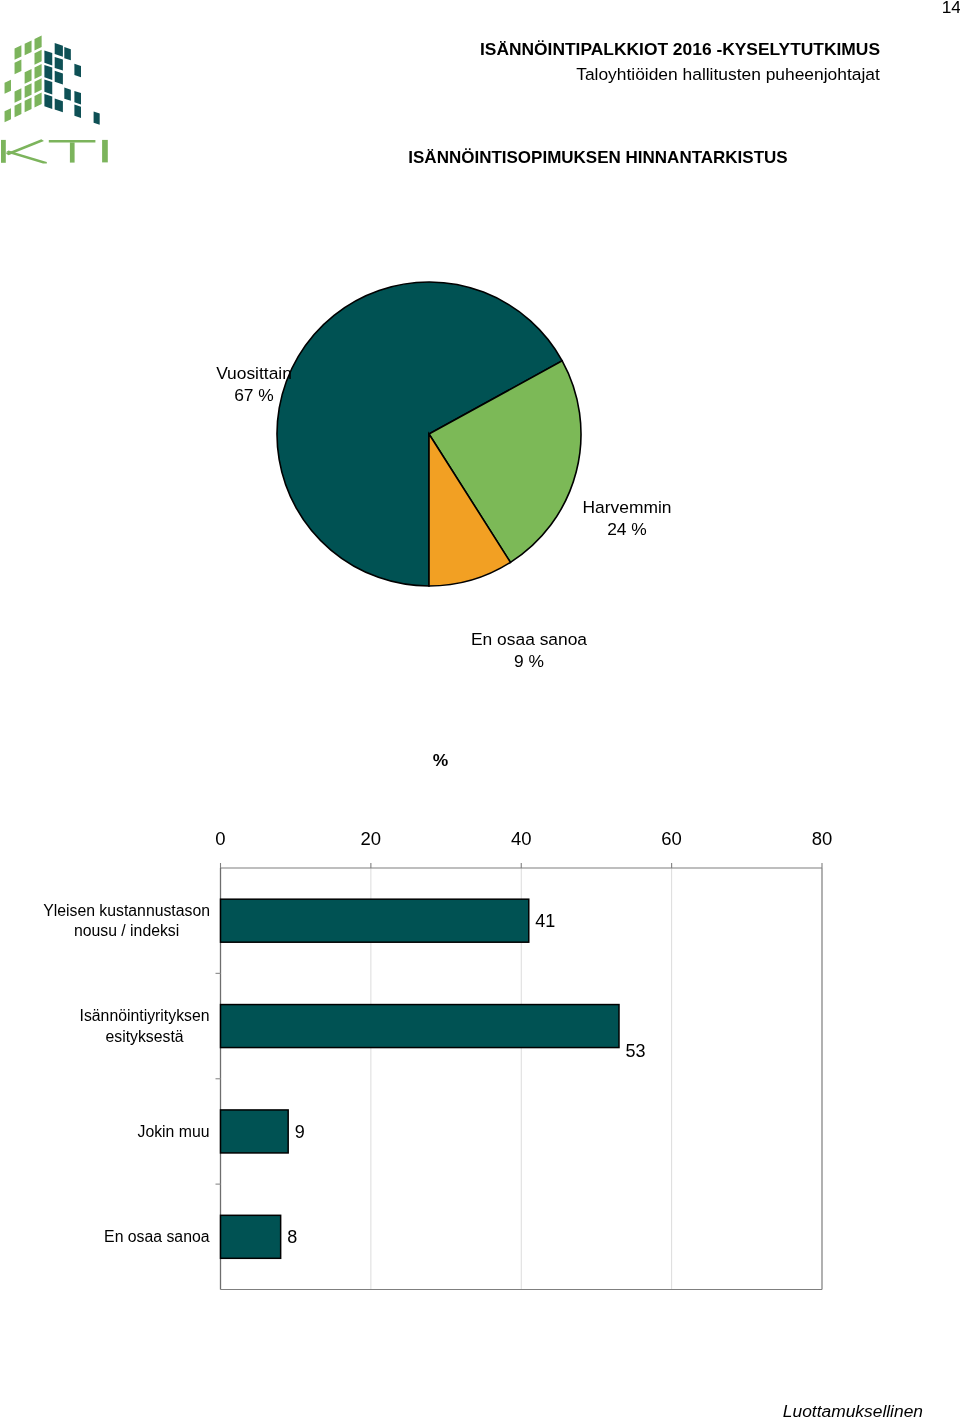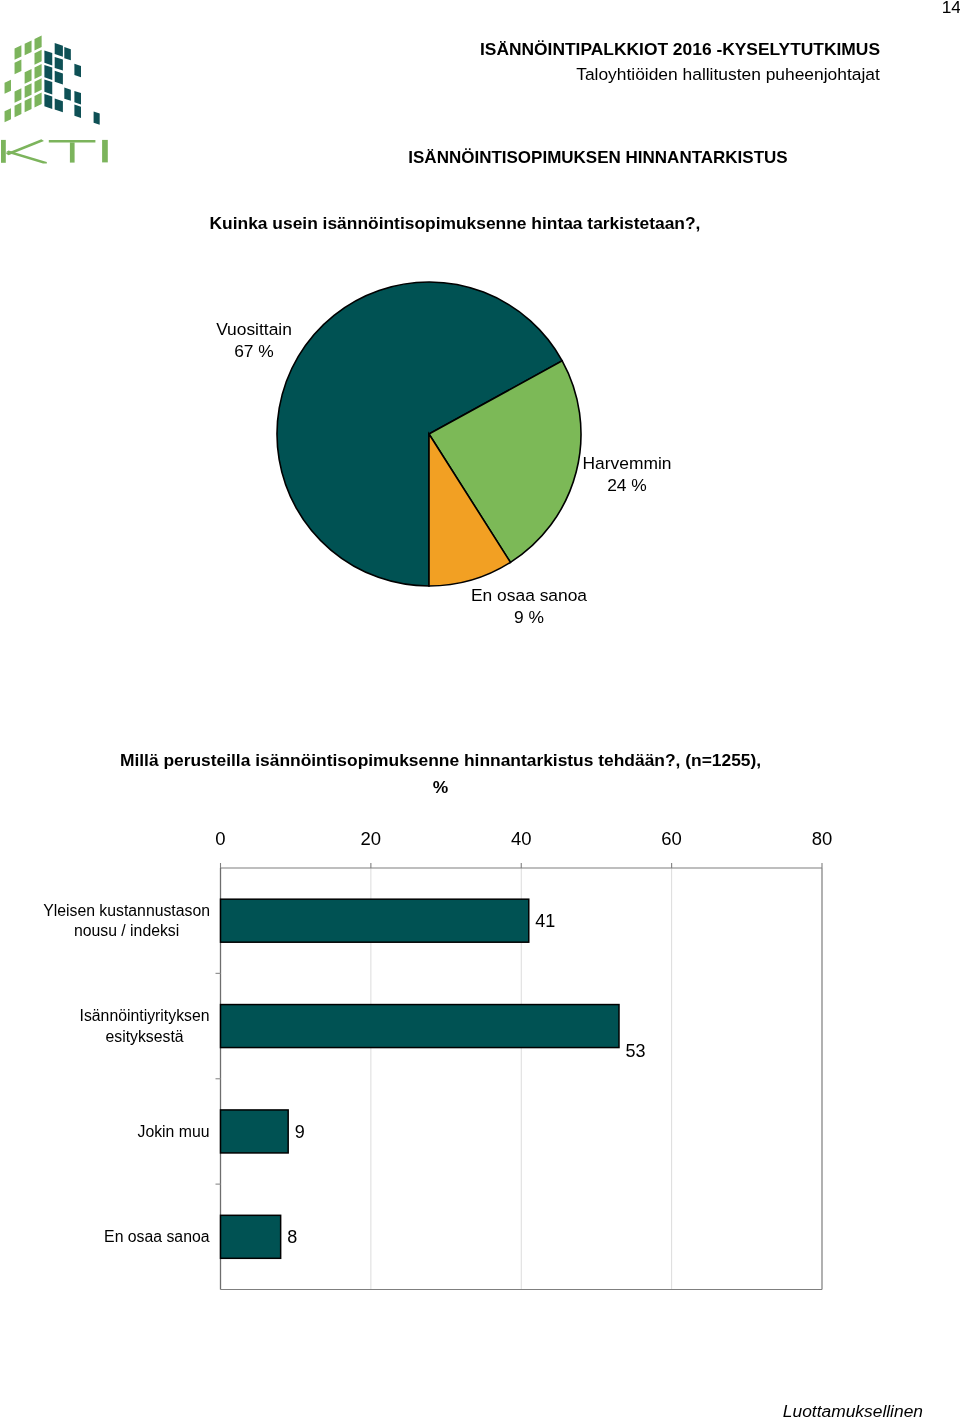--- a/index.html
+++ b/index.html
@@ -16,21 +16,21 @@
                   font-size:17.4px;font-weight:bold;line-height:25px;}
   #header .h-sub{position:absolute;left:488px;width:480px;top:62px;text-align:center;
                  font-size:17.4px;font-weight:normal;line-height:25px;}
 
   
   #slide-title{left:358px;width:480px;top:146px;text-align:center;font-size:17px;font-weight:bold;line-height:24px;}
 
   
   #chart1-title{left:155px;width:600px;top:210px;text-align:center;font-size:17.4px;font-weight:bold;line-height:27px;white-space:nowrap;}
 
-  .pie-label{font-size:17.4px;line-height:21.8px;text-align:center;white-space:nowrap;}
+  .pie-label{font-size:17.4px;line-height:21.8px;text-align:center;white-space:nowrap;margin-top:44px;}
 
   
   #chart2-title{left:60px;width:761px;top:747px;text-align:center;font-size:17.4px;font-weight:bold;line-height:27px;white-space:nowrap;}
 
   .axis-tick-label{font-size:18.5px;line-height:20px;text-align:center;}
   .cat-label{font-size:15.8px;line-height:20.1px;text-align:center;white-space:nowrap;}
   .bar-value{font-size:18px;line-height:18px;}
 
   #footer{left:767px;width:156px;top:1400px;font-size:17.4px;font-style:italic;line-height:22px;text-align:right;}
 </style>
@@ -86,31 +86,29 @@
 </div>
 
 <div class="abs" id="header">
   <div class="h-main">ISÄNNÖINTIPALKKIOT 2016 -KYSELYTUTKIMUS</div>
   <div class="h-sub">Taloyhtiöiden hallitusten puheenjohtajat</div>
 </div>
 
 <div class="abs" id="slide-title">ISÄNNÖINTISOPIMUKSEN HINNANTARKISTUS</div>
 
 <div class="abs" id="chart1-title">
-  <div>Kuinka usein isännöintisopimuksenne hintaa tarkistetaan?,</div>
 </div>
 
 <svg class="abs" id="pie-svg" width="960" height="1421" style="left:0;top:0;">
     <path d="M 429 434 L 429.00 586.00 A 152 152 0 1 1 562.20 360.77 Z" fill="#005253" stroke="#000" stroke-width="1.6"></path>
     <path d="M 429 434 L 562.20 360.77 A 152 152 0 0 1 510.45 562.34 Z" fill="#7CB957" stroke="#000" stroke-width="1.6"></path>
     <path d="M 429 434 L 510.45 562.34 A 152 152 0 0 1 429.00 586.00 Z" fill="#F2A023" stroke="#000" stroke-width="1.6"></path>
   </svg>
 
 <div class="abs" id="chart2-title">
-  <div>Millä perusteilla isännöintisopimuksenne hinnantarkistus tehdään?, (n=1255),</div>
   <div>%</div>
 </div>
 
 <svg class="abs" id="bar-svg" width="960" height="1421" style="left:0;top:0;">
     <line x1="370.875" y1="868" x2="370.875" y2="1289.5" stroke="#DCDCDC" stroke-width="1"></line>
     <line x1="521.25" y1="868" x2="521.25" y2="1289.5" stroke="#DCDCDC" stroke-width="1"></line>
     <line x1="671.625" y1="868" x2="671.625" y2="1289.5" stroke="#DCDCDC" stroke-width="1"></line>
     <line x1="822" y1="868" x2="822" y2="1289.5" stroke="#DCDCDC" stroke-width="1"></line>
     <line x1="220.5" y1="868" x2="822" y2="868" stroke="#7F7F7F" stroke-width="1.1"></line>
     <line x1="822" y1="868" x2="822" y2="1289.5" stroke="#7F7F7F" stroke-width="1.1"></line>

